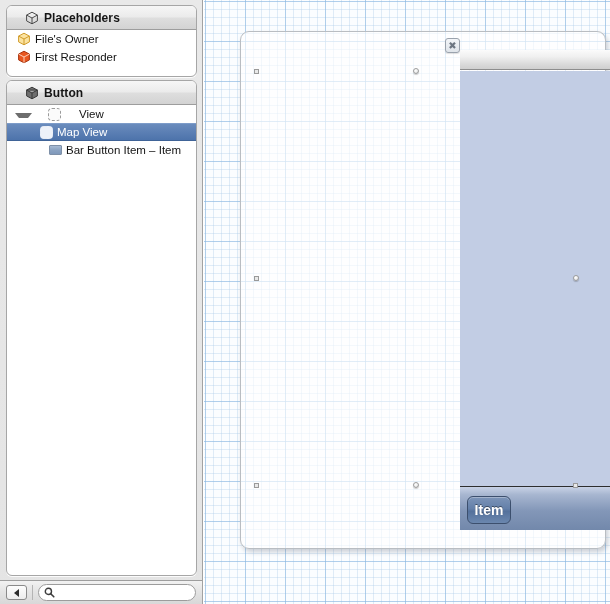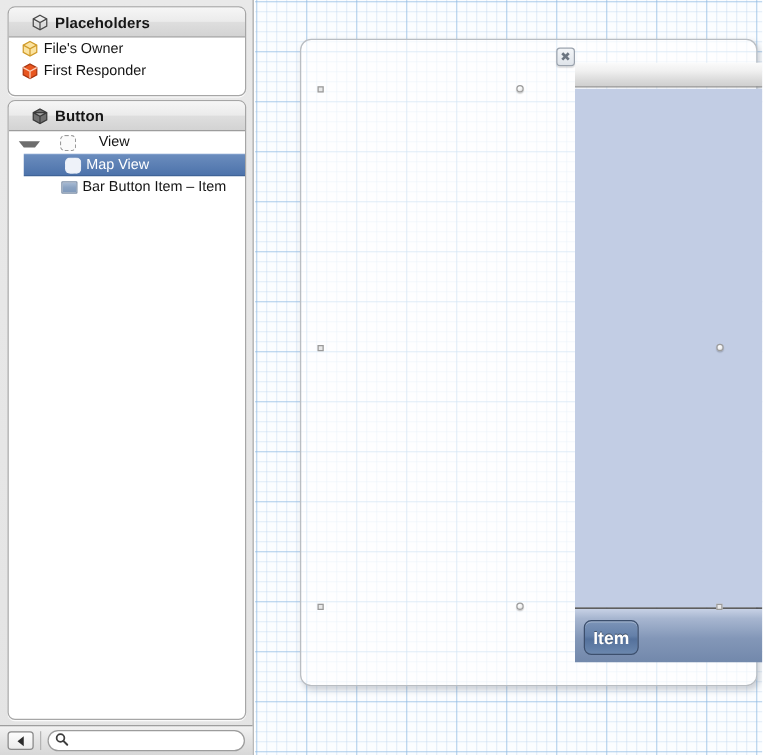--- a/index.html
+++ b/index.html
@@ -366,21 +366,21 @@
         </span>
         <span class="hdr-label">Button</span>
       </div>
 
       <div class="row tree-row" style="padding-left:8px;gap:14px;">
         <span class="disc"></span>
         <span class="ico-view"></span>
         <span class="row-label">View</span>
       </div>
 
-      <div class="row tree-row selected" style="padding-left:33px;margin-left:12px;">
+      <div class="row tree-row selected" style="padding-left:33px;">
         <span class="ico-view"></span>
         <span class="row-label">Map View</span>
       </div>
 
 
       <div class="row tree-row" style="padding-left:42px;">
         <span class="ico-barbutton"></span>
         <span class="row-label">Bar Button Item – Item</span>
       </div>
     </div>

